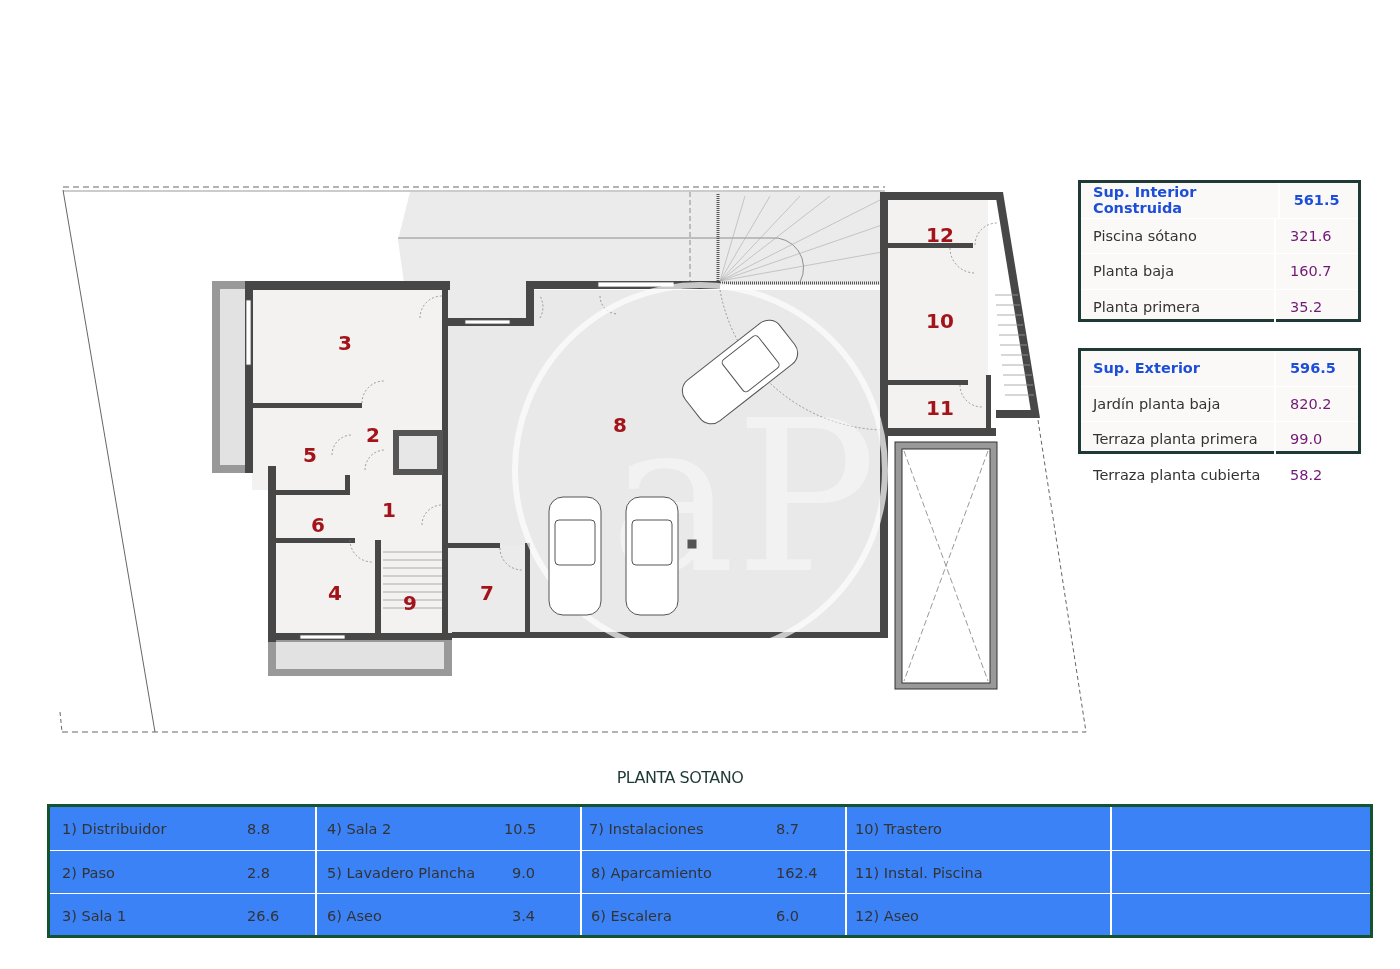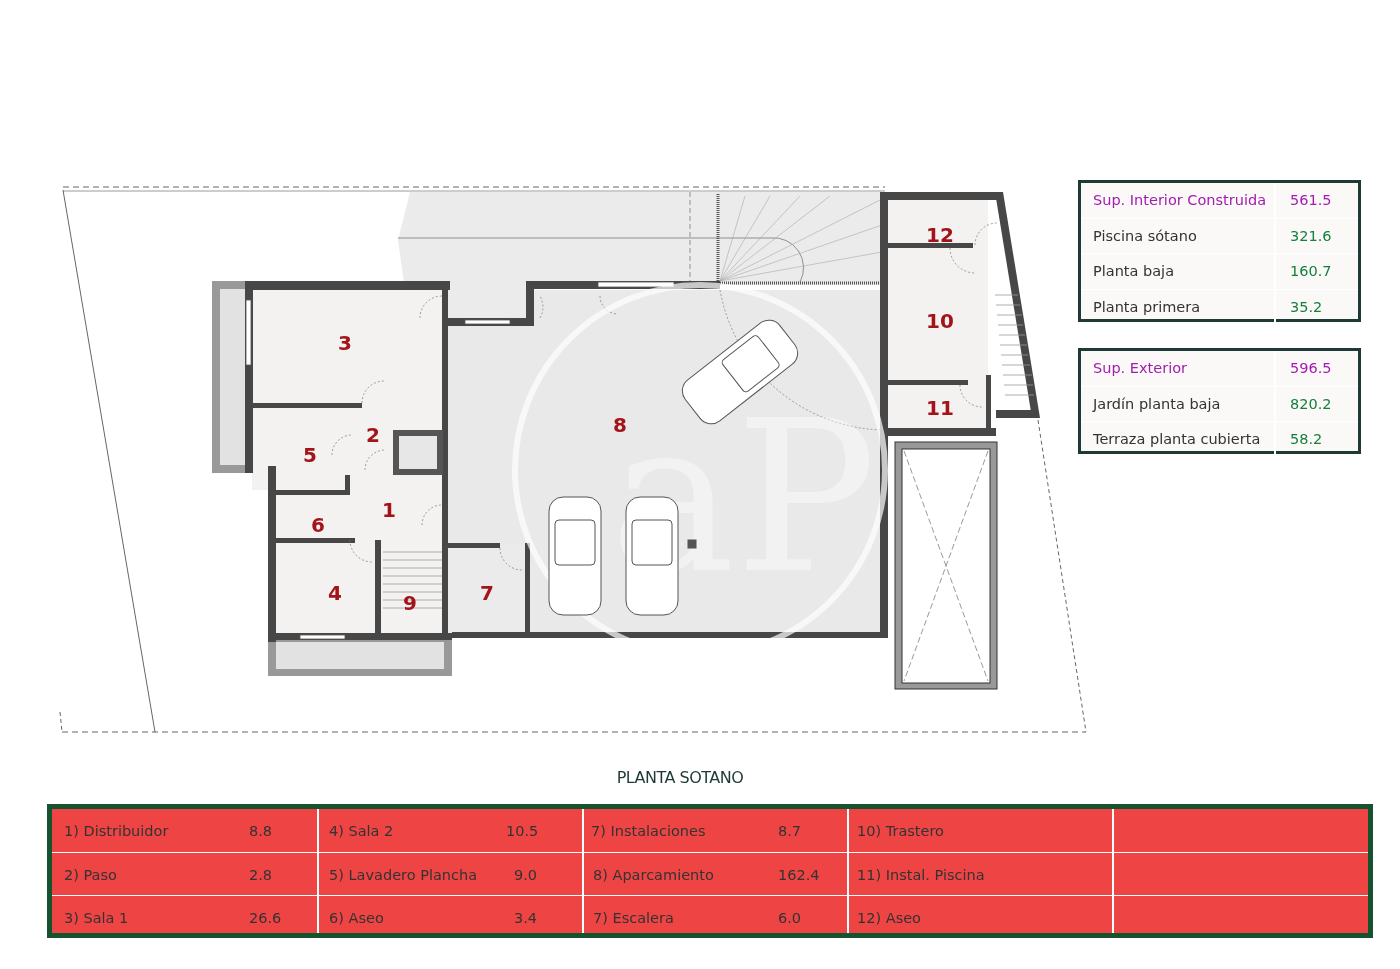--- a/index.html
+++ b/index.html
@@ -3,24 +3,24 @@
   <meta charset="utf-8">
   <style>
     html, body { margin:0; padding:0; background:#ffffff; }
     body { width:1400px; height:969px; position:relative; overflow:hidden; font-family:"DejaVu Sans", "Liberation Sans", sans-serif; }
     #plan { position:absolute; left:0; top:0; }
     .room-num { font-family:"DejaVu Sans", sans-serif; font-weight:bold; font-size:20px; fill:#a3141a; }
     .sumbox { position:absolute; border:3px solid #1f3a36; background:#fbf9f8; box-sizing:border-box; }
     .sumbox .row { display:flex; justify-content:space-between; align-items:center; height:34.5px; border-bottom:1px solid #ffffff; padding:0 12px 0 12px; }
     .sumbox .row:last-child { border-bottom:none; }
     .sumbox .lab { font-size:14.5px; color:#333; }
-    .sumbox .val { font-size:14.5px; color:#15803d; width:56px; padding-left:14px; border-left:2px solid #ffffff; height:100%; display:flex; align-items:center; }
-    .sumbox .row.head .lab, .sumbox .row.head .val { color:#a21caf; font-weight:normal; }
+    .sumbox .val { font-size:14.5px; color:#701a75; width:56px; padding-left:14px; border-left:2px solid #ffffff; height:100%; display:flex; align-items:center; }
+    .sumbox .row.head .lab, .sumbox .row.head .val { color:#1d4ed8; font-weight:bold; }
     #title { position:absolute; left:560px; top:768px; width:240px; text-align:center; font-size:16px; color:#1f3a36; letter-spacing:-0.5px; }
-    #legend { position:absolute; left:47px; top:804px; width:1326px; height:134px; border:5px solid #14532d; box-sizing:border-box; background:#ef4444; }
+    #legend { position:absolute; left:47px; top:804px; width:1326px; height:134px; border:3px solid #14532d; box-sizing:border-box; background:#3b82f6; }
     .lrow { position:absolute; left:0; width:100%; height:43px; }
     .lcell { position:absolute; top:0; height:100%; display:flex; align-items:center; font-size:14.5px; color:#333; }
     .lsep { position:absolute; top:0; height:100%; width:2px; background:#ffffff; }
     .lhsep { position:absolute; left:0; width:100%; height:1px; background:#ffffff; }
   </style>
 </head>
 <body>
 
 <svg id="plan" width="1400" height="969" viewBox="0 0 1400 969">
 
@@ -208,20 +208,24 @@
 <div class="sumbox" style="left:1078px; top:348px; width:283px; height:106px;">
   <div class="row head">
     <span class="lab">Sup. Exterior</span>
     <span class="val">596.5</span>
   </div>
   <div class="row">
     <span class="lab">Jardín planta baja</span>
     <span class="val">820.2</span>
   </div>
   <div class="row">
+    <span class="lab">Terraza planta primera</span>
+    <span class="val">99.0</span>
+  </div>
+  <div class="row">
     <span class="lab">Terraza planta cubierta</span>
     <span class="val">58.2</span>
   </div>
 </div>
 
 <div id="title">PLANTA SOTANO</div>
 
 <div id="legend">
   <div class="lhsep" style="top:43px;"></div>
   <div class="lhsep" style="top:86px;"></div>
@@ -248,18 +252,18 @@
     <span class="lcell" style="left:541px;">8)  Aparcamiento</span>
     <span class="lcell" style="left:726px;">162.4</span>
     <span class="lcell" style="left:805px;">11)  Instal. Piscina</span>
     <span class="lcell" style="left:990px;"></span>
   </div>
   <div class="lrow" style="top:87px;">
     <span class="lcell" style="left:12px;">3) Sala 1</span>
     <span class="lcell" style="left:197px;">26.6</span>
     <span class="lcell" style="left:277px;">6)  Aseo</span>
     <span class="lcell" style="left:462px;">3.4</span>
-    <span class="lcell" style="left:541px;">7)  Escalera</span>
+    <span class="lcell" style="left:541px;">6)  Escalera</span>
     <span class="lcell" style="left:726px;">6.0</span>
     <span class="lcell" style="left:805px;">12)  Aseo</span>
     <span class="lcell" style="left:990px;"></span>
   </div>
 </div>
 
 </body></html>

